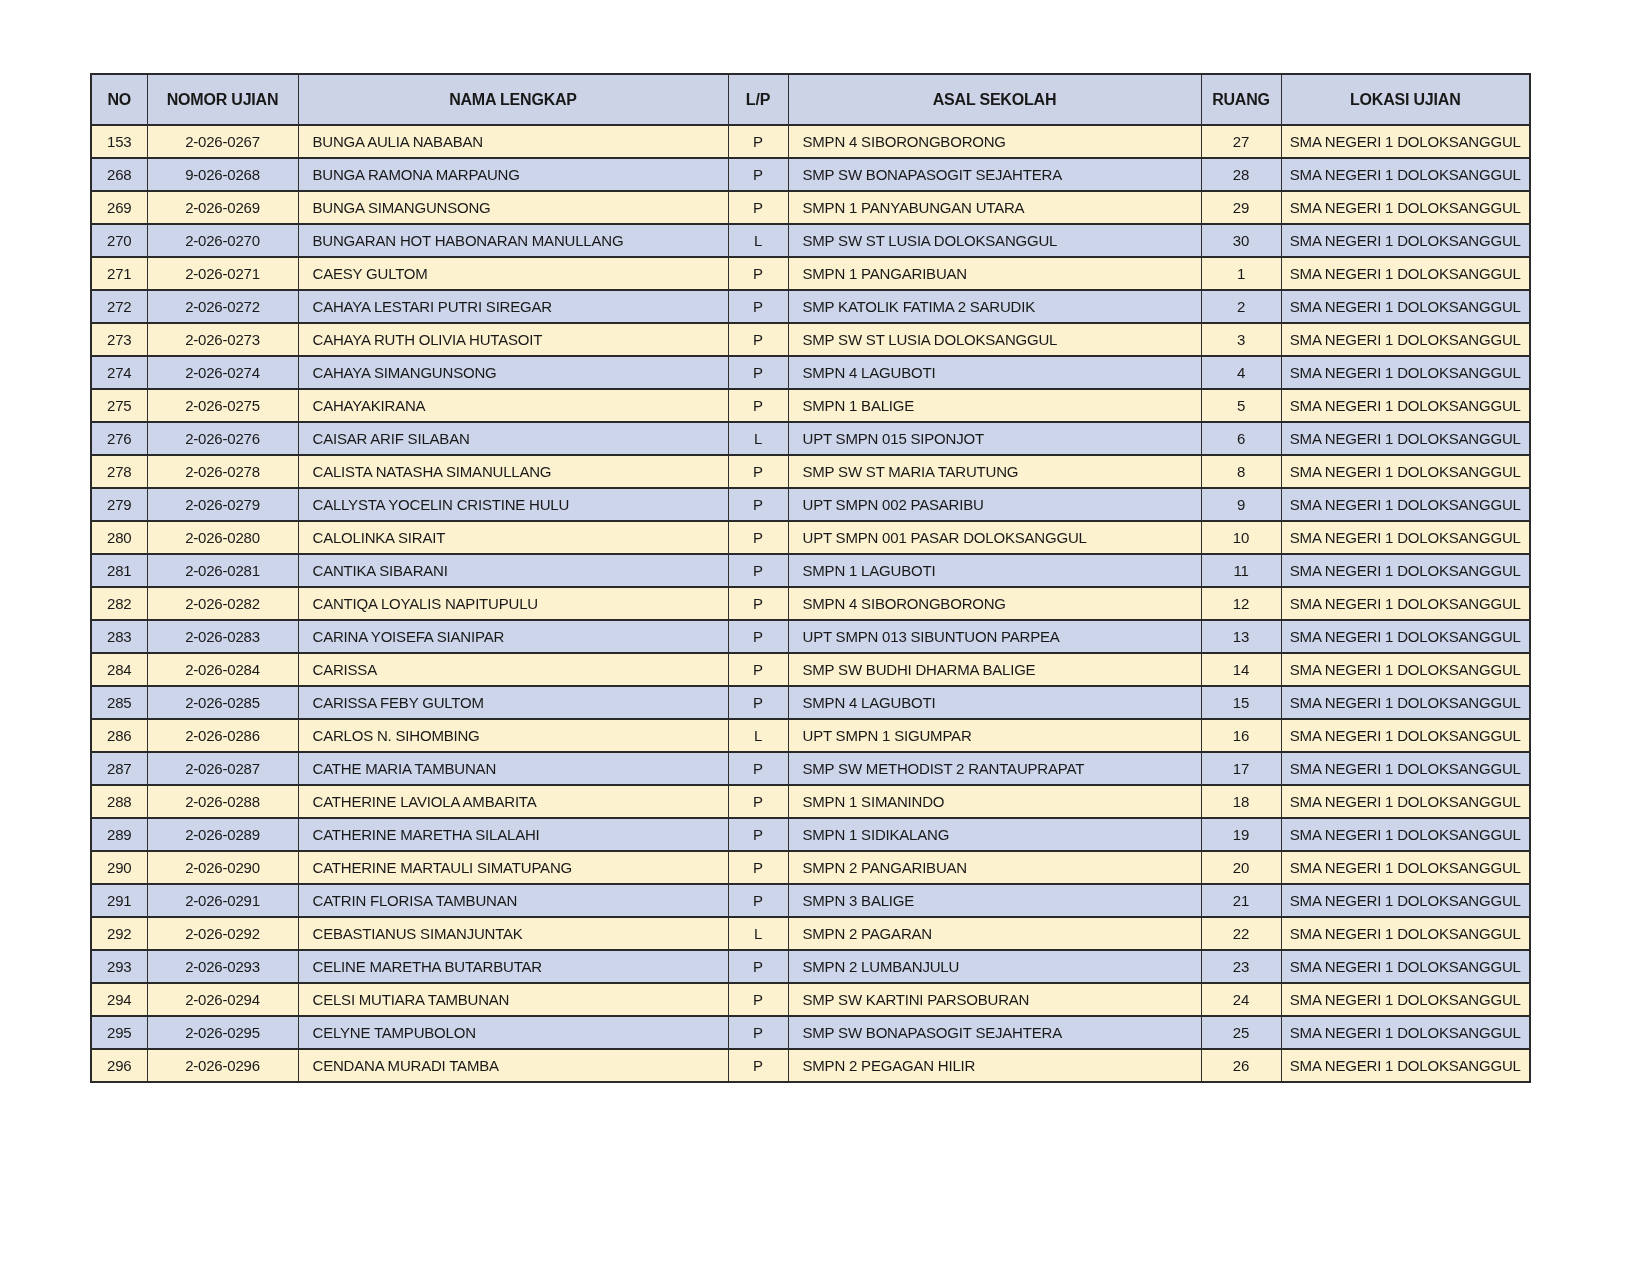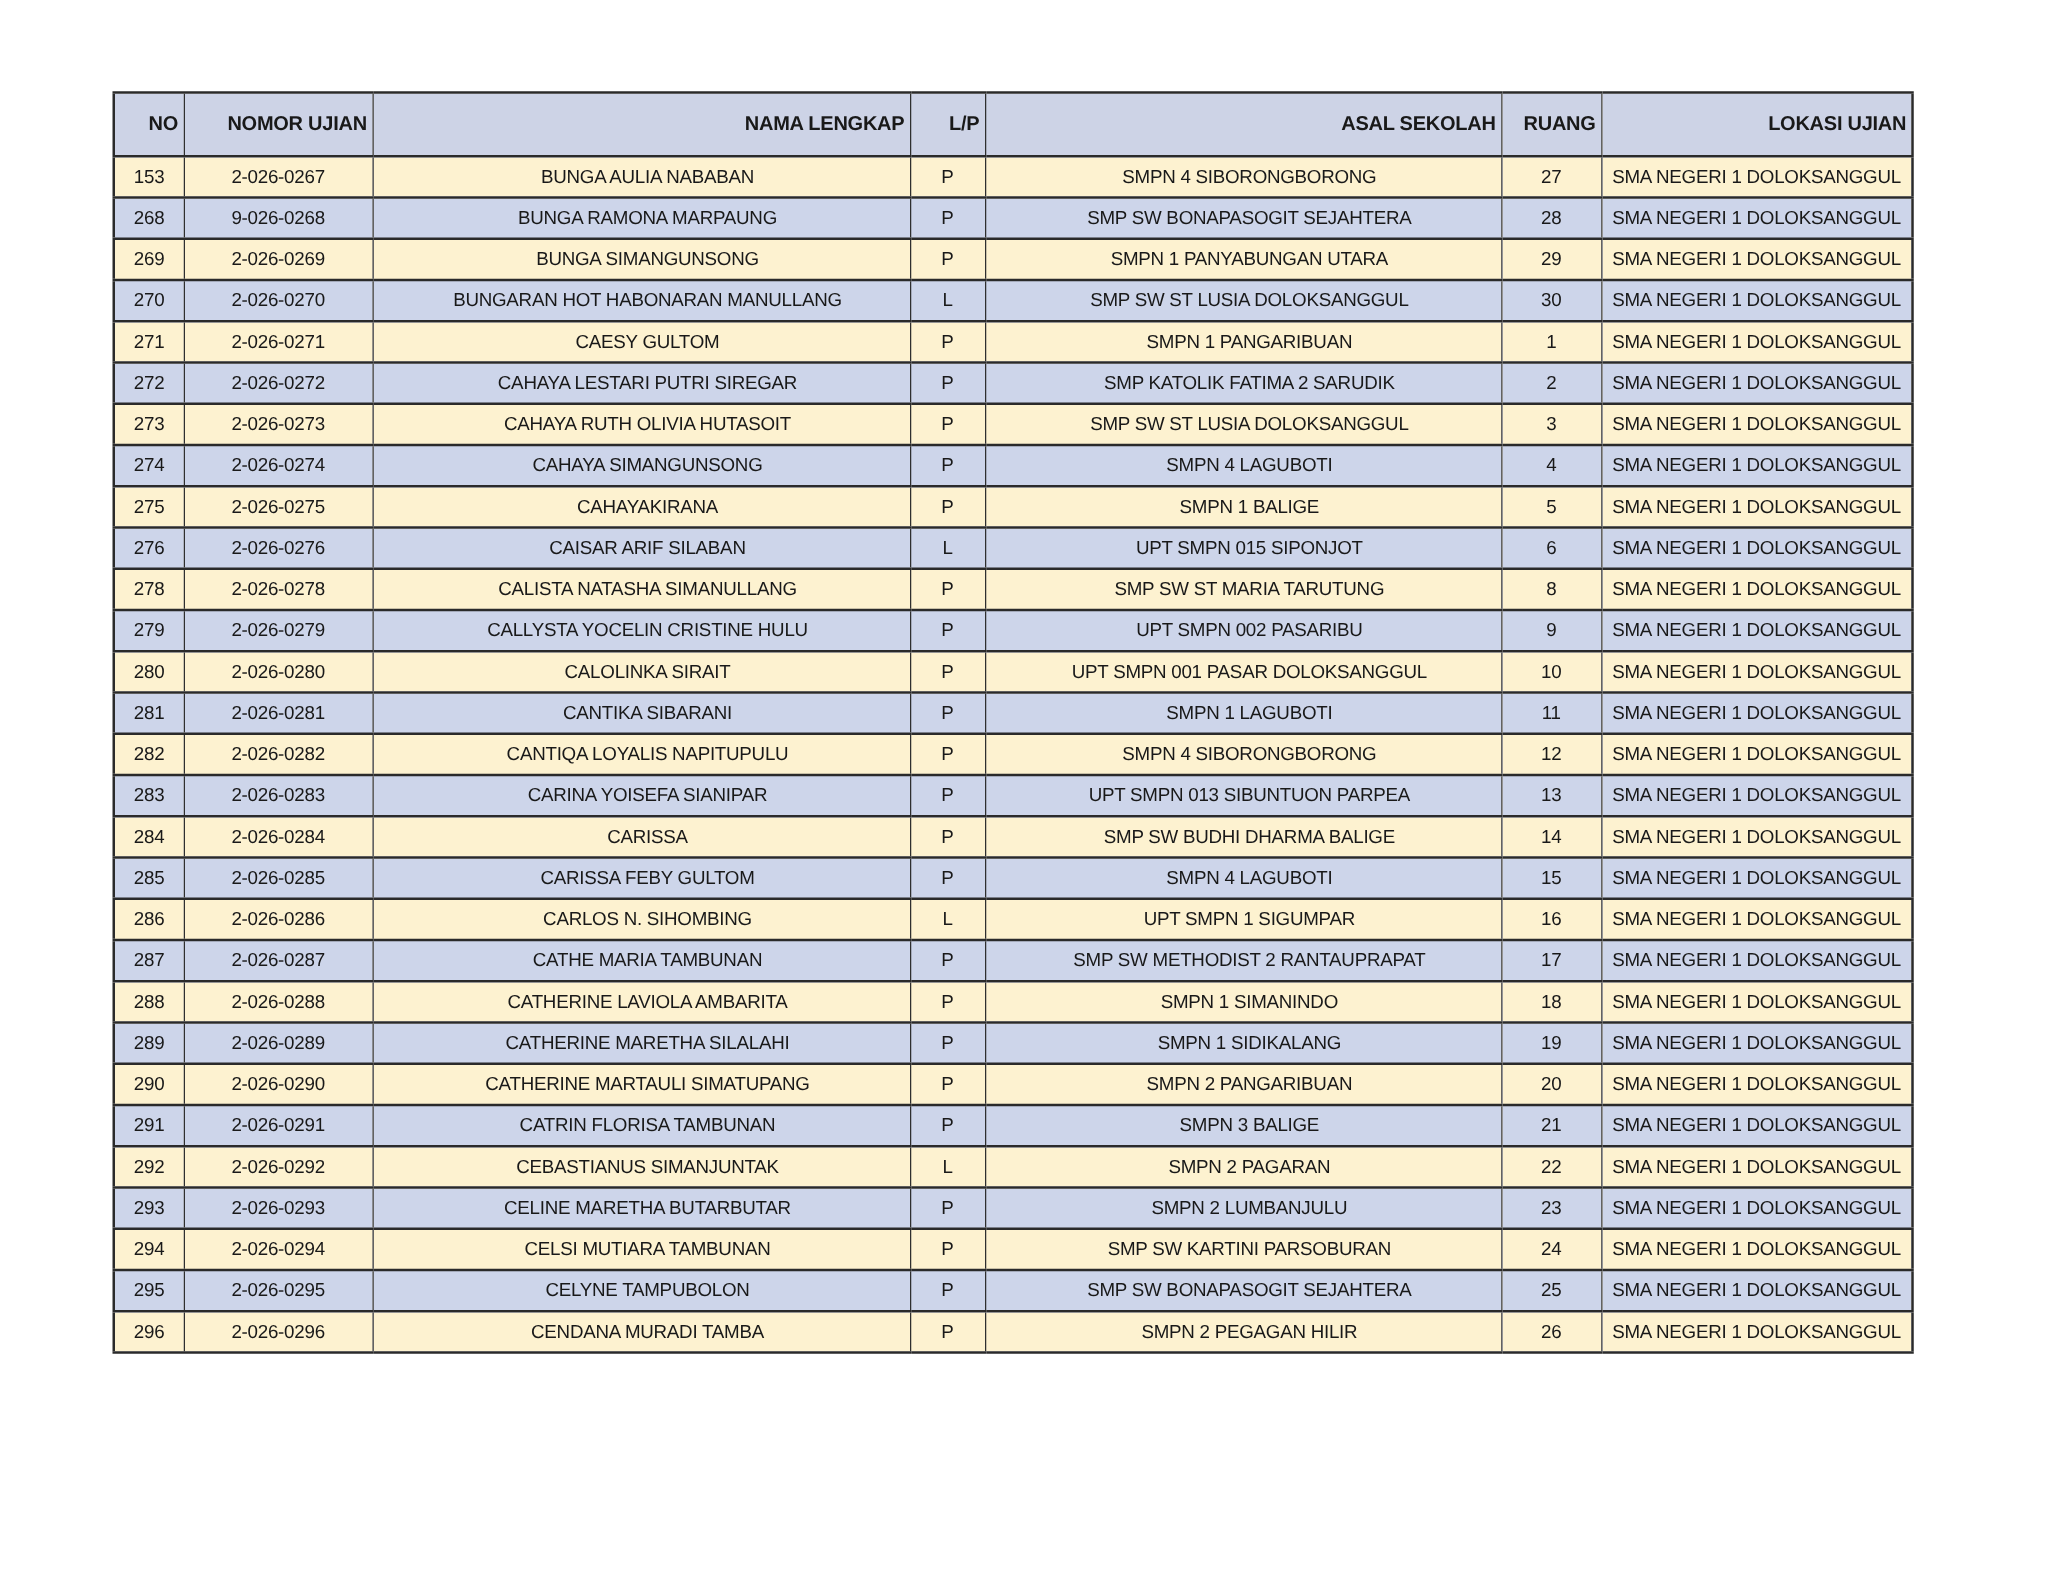--- a/index.html
+++ b/index.html
@@ -26,21 +26,21 @@
     border-collapse: collapse;
     table-layout: fixed;
     border: 2px solid #2a2a2a;
     letter-spacing: -0.2px;
   }
   table.exam-table th {
     background: #cdd3e6;
     font-weight: bold;
     font-size: 16px;
     height: 49px;
-    text-align: right;
+    text-align: center;
     vertical-align: middle;
     border-left: 1px solid #2f2f2f;
     border-right: 1px solid #2f2f2f;
     border-top: 2px solid #2a2a2a;
     border-bottom: 2px solid #2a2a2a;
     padding: 0 4px;
     overflow: hidden;
     white-space: nowrap;
     margin-left: 20px;
   }
@@ -51,21 +51,21 @@
     vertical-align: middle;
     border-left: 1px solid #2f2f2f;
     border-right: 1px solid #2f2f2f;
     border-top: 2px solid #2a2a2a;
     border-bottom: 2px solid #2a2a2a;
     padding: 0 4px;
     overflow: hidden;
     white-space: nowrap;
   }
   table.exam-table td.align-left {
-    text-align: center;
+    text-align: left;
     padding-left: 14px;
     margin-top: 42px;
   }
   table.exam-table tbody tr:nth-child(odd) td  { background: #fdf2d0; }
   table.exam-table tbody tr:nth-child(even) td { background: #cdd5ea; }
 
   
   col.c-no     { width: 56px;  }
   col.c-nomor  { width: 151px; }
   col.c-nama   { width: 430px; }

